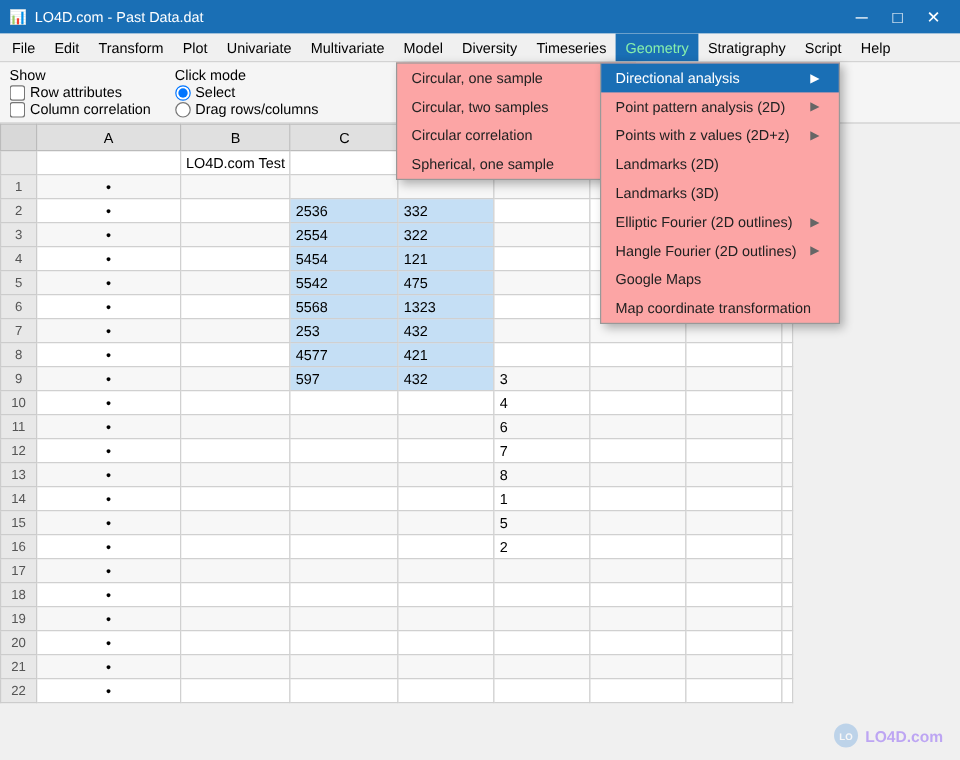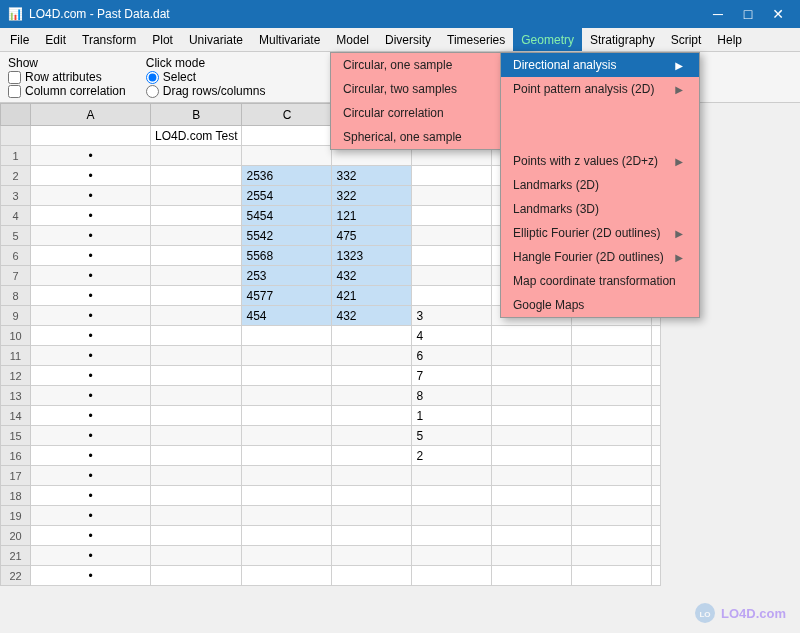--- a/index.html
+++ b/index.html
@@ -341,21 +341,21 @@
             <td class="highlighted">421</td>
             <td></td>
             <td></td>
             <td></td>
             <td></td>
           </tr>
           <tr>
             <td class="row-num">9</td>
             <td class="dot-cell">•</td>
             <td></td>
-            <td class="highlighted">454</td>
+            <td class="highlighted">597</td>
             <td class="highlighted">432</td>
             <td>3</td>
             <td></td>
             <td></td>
             <td></td>
           </tr>
           <tr>
             <td class="row-num">10</td>
             <td class="dot-cell">•</td>
             <td></td>
@@ -516,43 +516,43 @@
   <div class="dropdown-menu" style="position:relative;">
 
   <div class="dropdown-item active-item" style="position: relative;">
         <span>Directional analysis</span>
         <span class="arrow">▶</span>
       </div>
       <div class="dropdown-item" style="position: relative;">
         <span>Point pattern analysis (2D)</span>
         <span class="arrow">▶</span>
       </div>
-      <div class="dropdown-item" style="position: relative; margin-top: 48px;">
+      <div class="dropdown-item" style="position: relative;">
         <span>Points with z values (2D+z)</span>
         <span class="arrow">▶</span>
       </div>
       <div class="dropdown-item" style="position: relative;">
         <span>Landmarks (2D)</span>
       </div>
       <div class="dropdown-item" style="position: relative;">
         <span>Landmarks (3D)</span>
       </div>
       <div class="dropdown-item" style="position: relative;">
         <span>Elliptic Fourier (2D outlines)</span>
         <span class="arrow">▶</span>
       </div>
       <div class="dropdown-item" style="position: relative; text-align: center;">
         <span>Hangle Fourier (2D outlines)</span>
         <span class="arrow">▶</span>
       </div>
       <div class="dropdown-item" style="position: relative;">
+        <span>Google Maps</span>
+      </div>
+      <div class="dropdown-item" style="position: relative;">
         <span>Map coordinate transformation</span>
-      </div>
-      <div class="dropdown-item" style="position: relative;">
-        <span>Google Maps</span>
       </div>
     </div>
 </div>
 
 <div id="watermark">
   <svg width="24" height="24" viewBox="0 0 24 24">
     <circle cx="12" cy="12" r="10" fill="#4a90d9" opacity="0.6"></circle>
     <text x="12" y="16" text-anchor="middle" fill="white" font-size="8" font-weight="bold">LO</text>
   </svg>
   <span style="font-size:13px; color:#8b5cf6; font-weight:bold;">LO4D.com</span>

